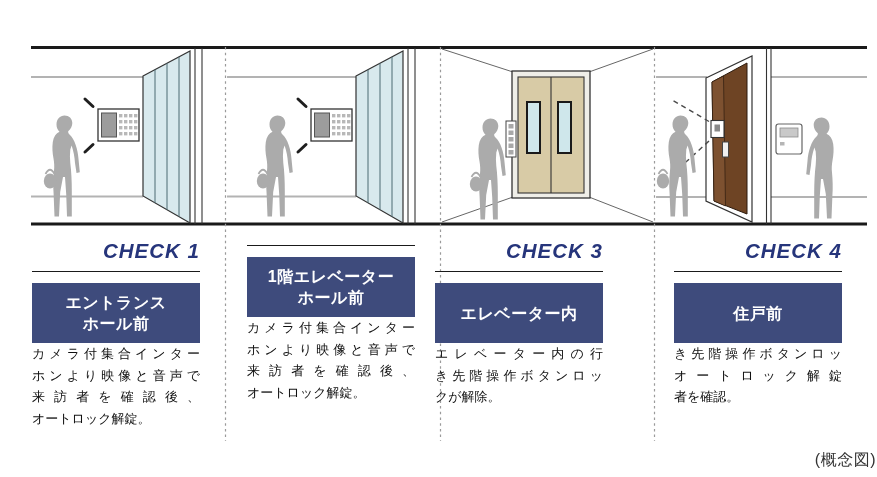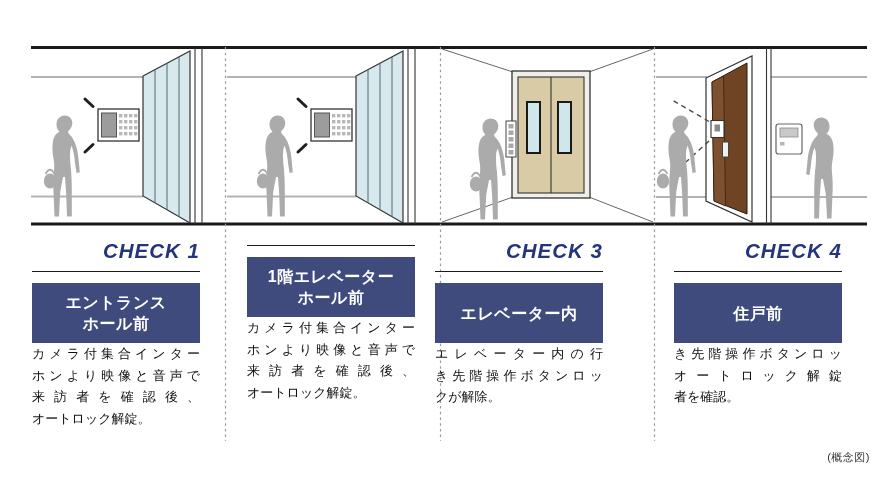--- a/index.html
+++ b/index.html
@@ -34,22 +34,22 @@
   }
   .desc{
     color:var(--text);
     font-family:"Liberation Serif","DejaVu Serif",serif;
     font-size:13px;line-height:21.5px;
   }
   .desc-line{text-align:justify;text-align-last:justify;text-justify:inter-character;}
   .desc-line.last{text-align-last:left;}
 
   #caption{
-    position:absolute;right:7px;top:450px;
-    font-size:11px;color:var(--caption);letter-spacing:0.5px;
+    position:absolute;right:1px;top:450px;
+    font-size:16px;color:var(--caption);letter-spacing:0.5px;
   }
 
   
   .wall-line{stroke:#b3b3b3;stroke-width:2;fill:none;}
   .edge-line{stroke:#1a1a1a;stroke-width:2.8;fill:none;}
   .thin{stroke:#333;stroke-width:1.1;fill:none;}
   .glass{fill:var(--glass);stroke:#333;stroke-width:1.2;}
   .pane{stroke:#4d6b72;stroke-width:1;fill:none;}
   .dash-sep{stroke:#9a9a9a;stroke-width:1.2;stroke-dasharray:2.5 3.2;fill:none;}
   .person{fill:var(--silhouette);stroke:none;}

